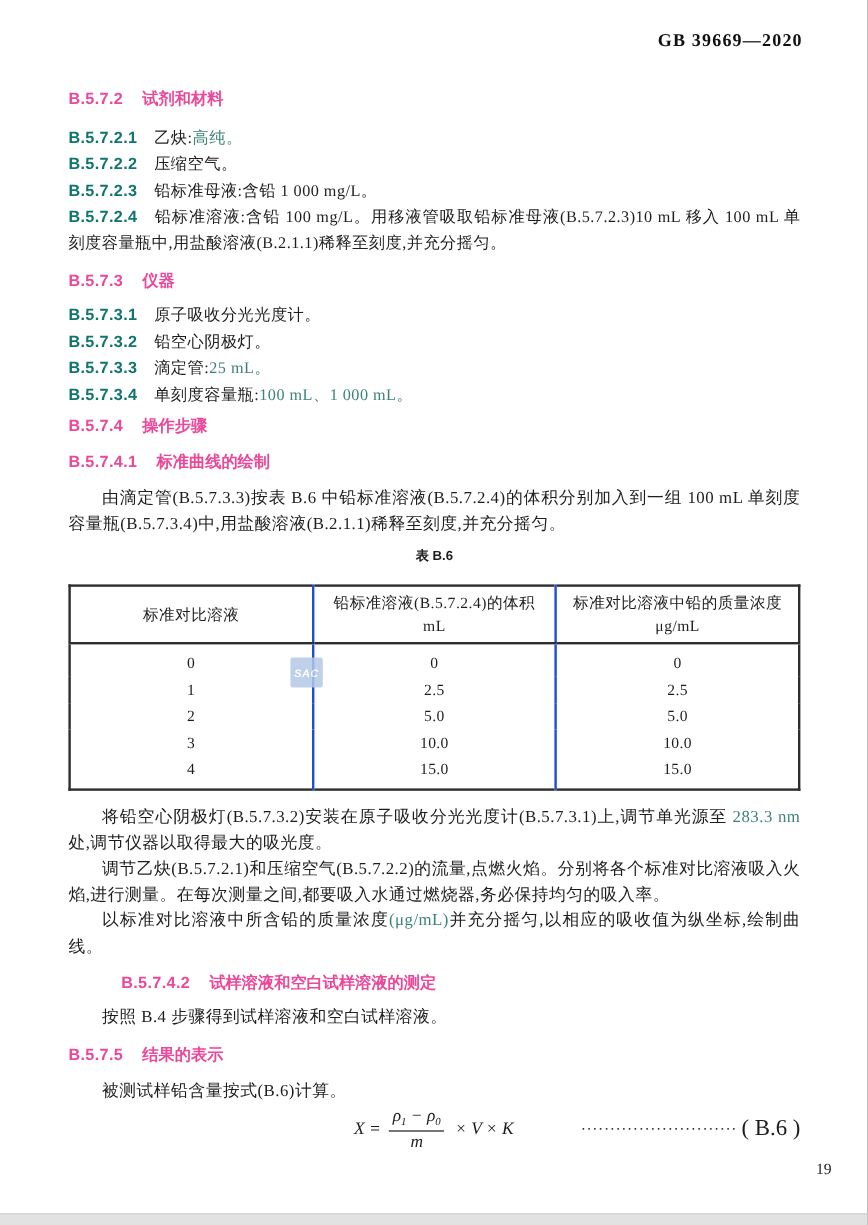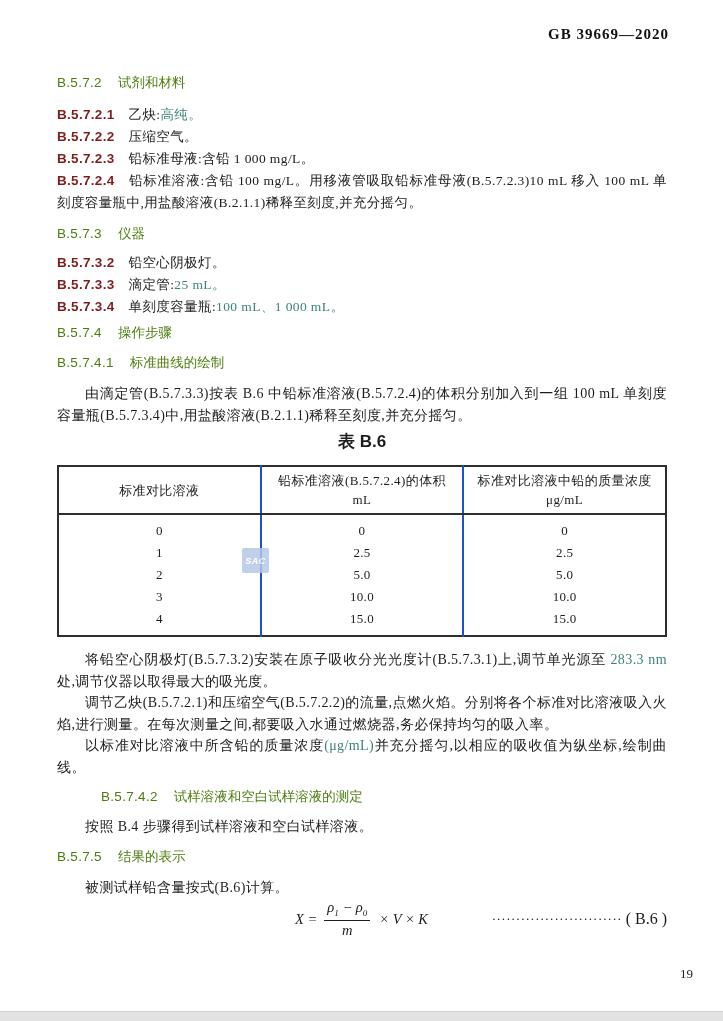--- a/index.html
+++ b/index.html
@@ -8,43 +8,43 @@
     font-family:"Liberation Serif","DejaVu Serif",serif;
     color:#1d1d1f; overflow:hidden; margin:0 auto;
   }
   .doc-header{
     position:absolute; top:26px; right:54px;
     font-size:15px; font-weight:bold; letter-spacing:1px; color:#111;
   }
   .content{ position:absolute; left:57px; top:73px; width:610px; }
   .heading{
     font-family:"Liberation Sans","DejaVu Sans",sans-serif;
-    font-size:13.5px; font-weight:normal; line-height:20px; color:#4d7c0f;
+    font-size:13.5px; font-weight:bold; line-height:20px; color:#ec4899;
     margin:10px 0 11px 0;
   }
   .heading:first-child{ margin-top:0; }
   .heading .num{ margin-right:16px; letter-spacing:.3px; }
   .heading.h-373{ margin-top:10px; margin-bottom:8px; }
   .heading.h-374{ margin-top:5px; margin-bottom:10px; }
   .heading.h-3741{ margin-top:10px; margin-bottom:10px; }
   .heading.h-3742{ margin-top:9px; margin-bottom:9px;padding-left:44px; }
   .heading.h-375{ margin-top:9px; margin-bottom:10px; }
   .clause{ font-size:13.5px; line-height:22px; letter-spacing:.4px; text-align:justify; }
   .clause .num{
     font-family:"Liberation Sans","DejaVu Sans",sans-serif;
-    font-weight:bold; margin-right:14px; letter-spacing:.3px; color:#7f1d1d;
+    font-weight:bold; margin-right:14px; letter-spacing:.3px; color:#0f766e;
   }
   .para{
     font-size:14px; line-height:21.5px; letter-spacing:.4px;
     text-align:justify; text-indent:2em; margin:0;
   }
   .accent{ color:#3e837b; }
   .table-title{
     font-family:"Liberation Sans","DejaVu Sans",sans-serif;
-    font-size:17px; font-weight:bold; text-align:center;
+    font-size:11px; font-weight:bold; text-align:center;
     line-height:20px; margin:6px 0 0 0;
   }
   table.b6{
     width:100%; border-collapse:collapse; table-layout:fixed;
     margin:13px 0 12px 0; border:2px solid #2e2e2e;
   }
   table.b6 th{
     font-weight:normal; font-size:13px; line-height:19px; text-align:center;
     vertical-align:middle; padding:4px 4px; border-bottom:2px solid #2e2e2e;
     letter-spacing:.4px;
@@ -64,21 +64,21 @@
   .frac{ display:inline-flex; flex-direction:column; align-items:center; margin:0 5px; line-height:1; }
   .frac .nline{ padding:0 3px 2px 3px; border-bottom:1px solid #1d1d1f; }
   .frac .dline{ padding-top:2px; }
   .frac sub{ font-size:9px; }
   .formula-lhs{ margin-right:2px; }
   .formula-rhs{ margin-left:4px; }
   .formula-dots{
     margin-left:auto; letter-spacing:.5px; font-size:13px; color:#222;
     white-space:nowrap; overflow:hidden; max-width:130px;
   }
-  .formula-label{ font-size:16px; margin-left:4px; white-space:nowrap; }
+  .formula-label{ font-size:19px; margin-left:4px; white-space:nowrap; }
   .watermark{
     position:absolute; left:242px; top:548px; width:27px; height:25px;
     background:#b3c9e6; border-radius:2px; opacity:.85;
     display:flex; align-items:center; justify-content:center;
   }
   .watermark span{
     color:#ffffff; font-family:"Liberation Sans","DejaVu Sans",sans-serif;
     font-size:9px; font-weight:bold; font-style:italic; letter-spacing:.5px;
   }
   .page-footer{
@@ -95,20 +95,21 @@
 <div class="page">
   <div class="doc-header">GB 39669—2020</div>
 
   <div class="content" id="content">
       <div class="heading h-372"><span class="num">B.5.7.2</span><span class="title">试剂和材料</span></div>
       <div class="clause"><span class="num">B.5.7.2.1</span><span>乙炔:</span><span class="accent">高纯。</span></div>
       <div class="clause"><span class="num">B.5.7.2.2</span><span>压缩空气。</span></div>
       <div class="clause"><span class="num">B.5.7.2.3</span><span>铅标准母液:含铅 1 000 mg/L。</span></div>
       <div class="clause"><span class="num">B.5.7.2.4</span><span>铅标准溶液:含铅 100 mg/L。用移液管吸取铅标准母液(B.5.7.2.3)10 mL 移入 100 mL 单刻度容量瓶中,用盐酸溶液(B.2.1.1)稀释至刻度,并充分摇匀。</span></div>
       <div class="heading h-373"><span class="num">B.5.7.3</span><span class="title">仪器</span></div>
+      <div class="clause"><span class="num">B.5.7.3.1</span><span>原子吸收分光光度计。</span></div>
       <div class="clause"><span class="num">B.5.7.3.2</span><span>铅空心阴极灯。</span></div>
       <div class="clause"><span class="num">B.5.7.3.3</span><span>滴定管:</span><span class="accent">25 mL。</span></div>
       <div class="clause"><span class="num">B.5.7.3.4</span><span>单刻度容量瓶:</span><span class="accent">100 mL、1 000 mL。</span></div>
       <div class="heading h-374"><span class="num">B.5.7.4</span><span class="title">操作步骤</span></div>
       <div class="heading h-3741"><span class="num">B.5.7.4.1</span><span class="title">标准曲线的绘制</span></div>
       <div class="para"><span>由滴定管(B.5.7.3.3)按表 B.6 中铅标准溶液(B.5.7.2.4)的体积分别加入到一组 100 mL 单刻度容量瓶(B.5.7.3.4)中,用盐酸溶液(B.2.1.1)稀释至刻度,并充分摇匀。</span></div>
       <div class="table-title">表 B.6</div>
       <table class="b6">
         <thead>
           <tr>

